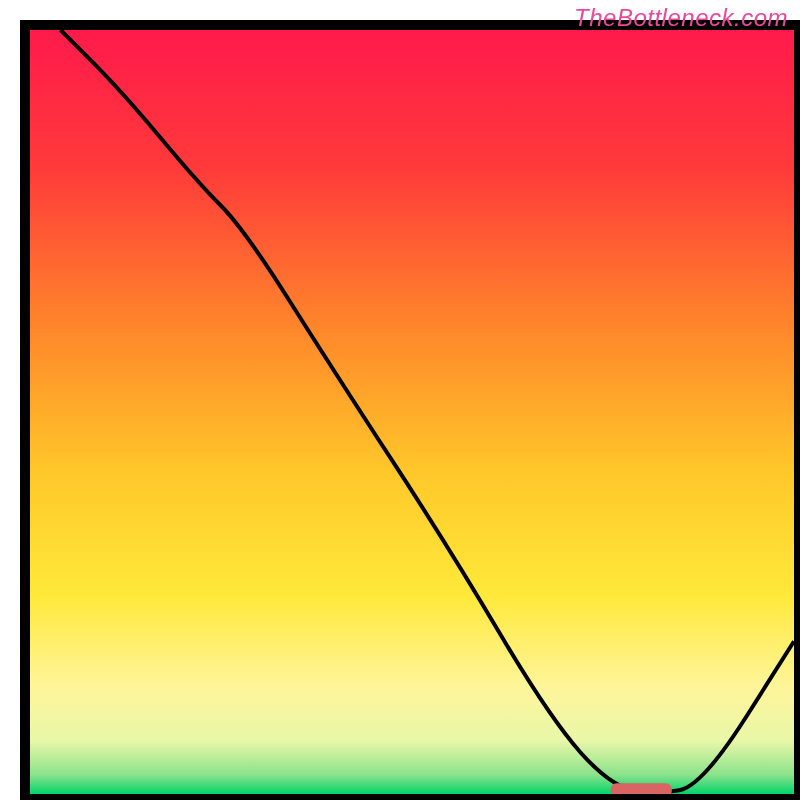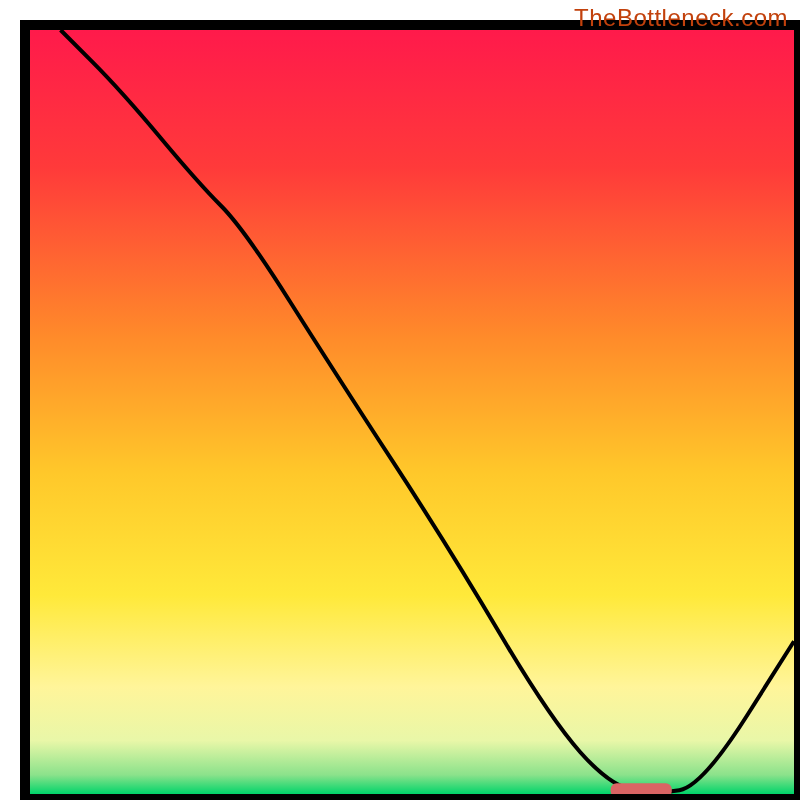--- a/index.html
+++ b/index.html
@@ -15,25 +15,26 @@
     left: 0;
     top: 0;
     width: 800px;
     height: 800px;
     box-sizing: border-box;
   }
   .watermark {
     position: absolute;
     top: 4px;
     right: 12px;
-    color: #c2410c;
+    color: #ec4899;
     font-size: 24px;
     font-weight: 500;
     letter-spacing: 0.5px;
     z-index: 5;
+    font-style: italic;
   }
   svg {
     display: block;
   }
 </style>
 </head>
 <body>
 
 <div class="frame">
   <div class="watermark">TheBottleneck.com</div>

